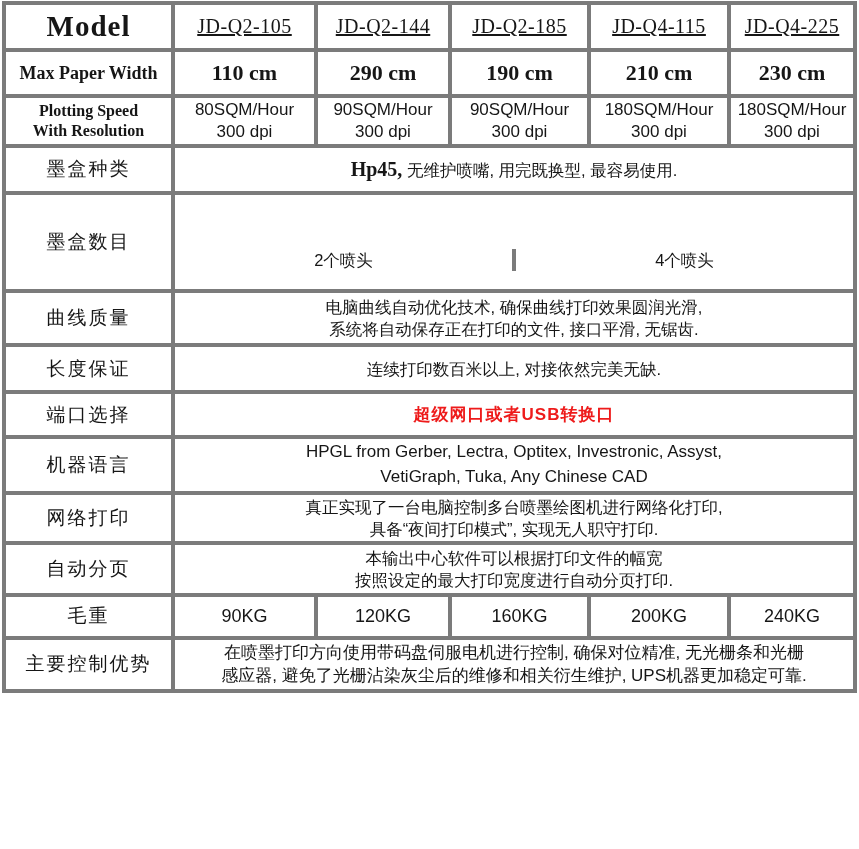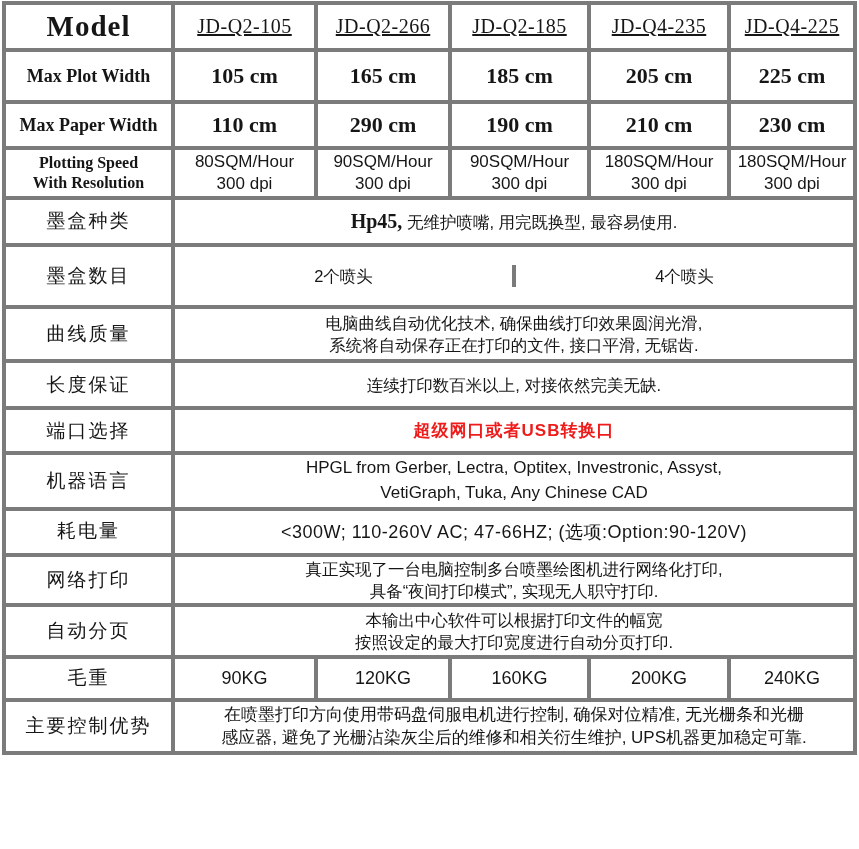--- a/index.html
+++ b/index.html
@@ -35,54 +35,46 @@
   .label-cn{font-size:19px;letter-spacing:2px;line-height:1.3;}
   .body-cn{font-size:16.5px;line-height:1.35;}
   .body-cn-left{font-size:16px;line-height:1.35;text-align:left;padding-left:8px;}
   .hp-bold{font-family:"Liberation Serif","DejaVu Serif",serif;font-weight:bold;font-size:20px;}
   .red-text{color:var(--red);font-weight:bold;font-size:17px;letter-spacing:1px;}
   .lang-val{font-size:17px;line-height:1.45;}
   .power-val{font-size:18px;letter-spacing:0.5px;}
   .kg-val{font-size:18px;}
   .split-cell{padding:0;}
   .split-wrap{display:flex;width:100%;height:100%;align-items:stretch;}
-  .split-wrap>div{flex:1;display:flex;align-items:center;justify-content:center;}
+  .split-wrap>div{flex:1;display:flex;align-items:center;justify-content:center;margin-top:36px;}
   .split-wrap>div+div{border-left:4px solid var(--border);}
 </style>
 </head>
 <body>
 
 <table class="spec">
   <colgroup>
     <col style="width:169px">
       <col style="width:143px">
       <col style="width:134px">
     <col style="width:139px">
       <col style="width:140px">
       <col style="width:126px">
   </colgroup>
 
   <tbody>
       <tr style="height:47px">
     <td class="serif model-head">Model</td>
     <td class="serif model-val">JD-Q2-105</td>
-    <td class="serif model-val">JD-Q2-266</td>
+    <td class="serif model-val">JD-Q2-144</td>
     <td class="serif model-val">JD-Q2-185</td>
-    <td class="serif model-val">JD-Q4-235</td>
+    <td class="serif model-val">JD-Q4-115</td>
     <td class="serif model-val">JD-Q4-225</td>
   </tr>
 
-  <tr style="height:52px">
-    <td class="serif label-en">Max Plot Width</td>
-    <td class="serif cm-val">105 cm</td>
-    <td class="serif cm-val">165 cm</td>
-    <td class="serif cm-val">185 cm</td>
-    <td class="serif cm-val">205 cm</td>
-    <td class="serif cm-val">225 cm</td>
-  </tr>
 
   <tr style="height:46px">
     <td class="serif label-en">Max Paper Width</td>
     <td class="serif cm-val">110 cm</td>
     <td class="serif cm-val">290 cm</td>
     <td class="serif cm-val">190 cm</td>
     <td class="serif cm-val">210 cm</td>
     <td class="serif cm-val">230 cm</td>
   </tr>
 
@@ -133,24 +125,20 @@
     <td class="sans label-cn">端口选择</td>
     <td colspan="5" class="sans red-text">超级网口或者USB转换口</td>
   </tr>
 
   <tr style="height:54px">
     <td class="sans label-cn">机器语言</td>
     <td colspan="5" class="sans lang-val">HPGL from Gerber,  Lectra,  Optitex,  Investronic,  Assyst,
 VetiGraph,  Tuka, Any Chinese CAD</td>
   </tr>
 
-  <tr style="height:46px">
-    <td class="sans label-cn">耗电量</td>
-    <td colspan="5" class="sans power-val">&lt;300W; 110-260V AC;  47-66HZ; (选项:Option:90-120V)</td>
-  </tr>
 
   <tr style="height:50px">
     <td class="sans label-cn">网络打印</td>
     <td colspan="5" class="sans body-cn">真正实现了一台电脑控制多台喷墨绘图机进行网络化打印,
 具备“夜间打印模式”, 实现无人职守打印.</td>
   </tr>
 
   <tr style="height:52px">
     <td class="sans label-cn">自动分页</td>
     <td colspan="5" class="sans body-cn">本输出中心软件可以根据打印文件的幅宽

